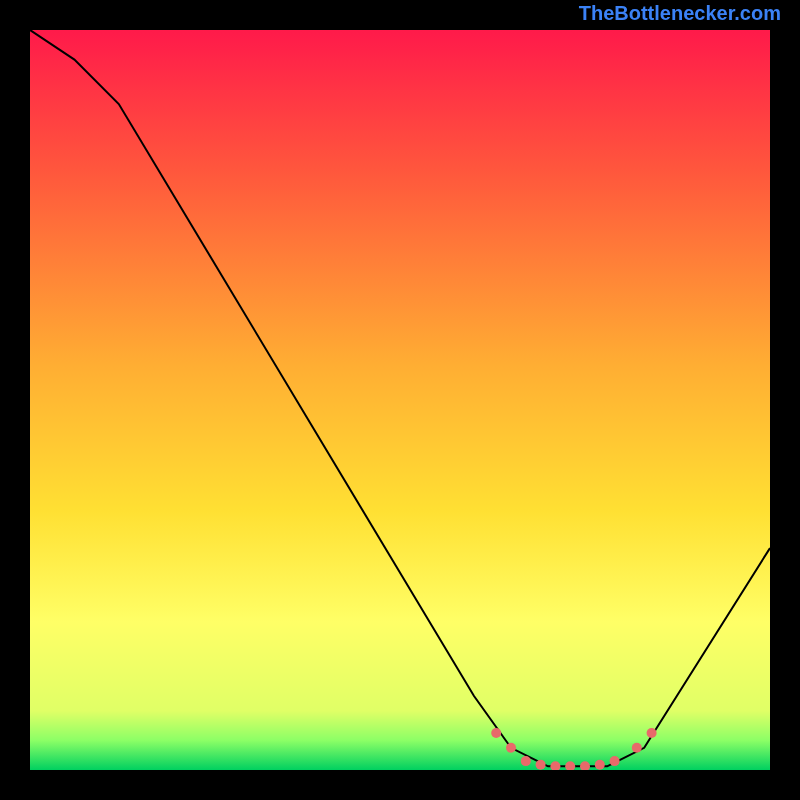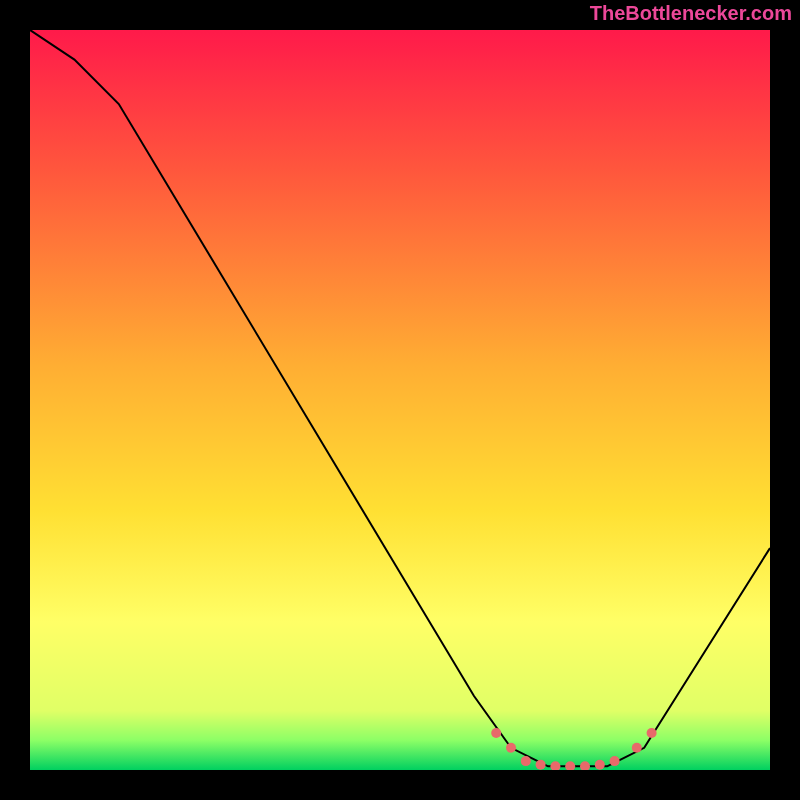--- a/index.html
+++ b/index.html
@@ -7,22 +7,22 @@
     padding: 0;
     width: 800px;
     height: 800px;
     background: #000;
     position: relative;
     font-family: Arial, sans-serif;
   }
   .watermark {
     position: absolute;
     top: 2px;
-    right: 8px;
-    color: #ec4899;
+    right: 19px;
+    color: #3b82f6;
     font-size: 20px;
     font-weight: bold;
     z-index: 10;
   }
   .plot-frame {
     position: absolute;
     left: 30px;
     top: 30px;
     width: 740px;
     height: 740px;

